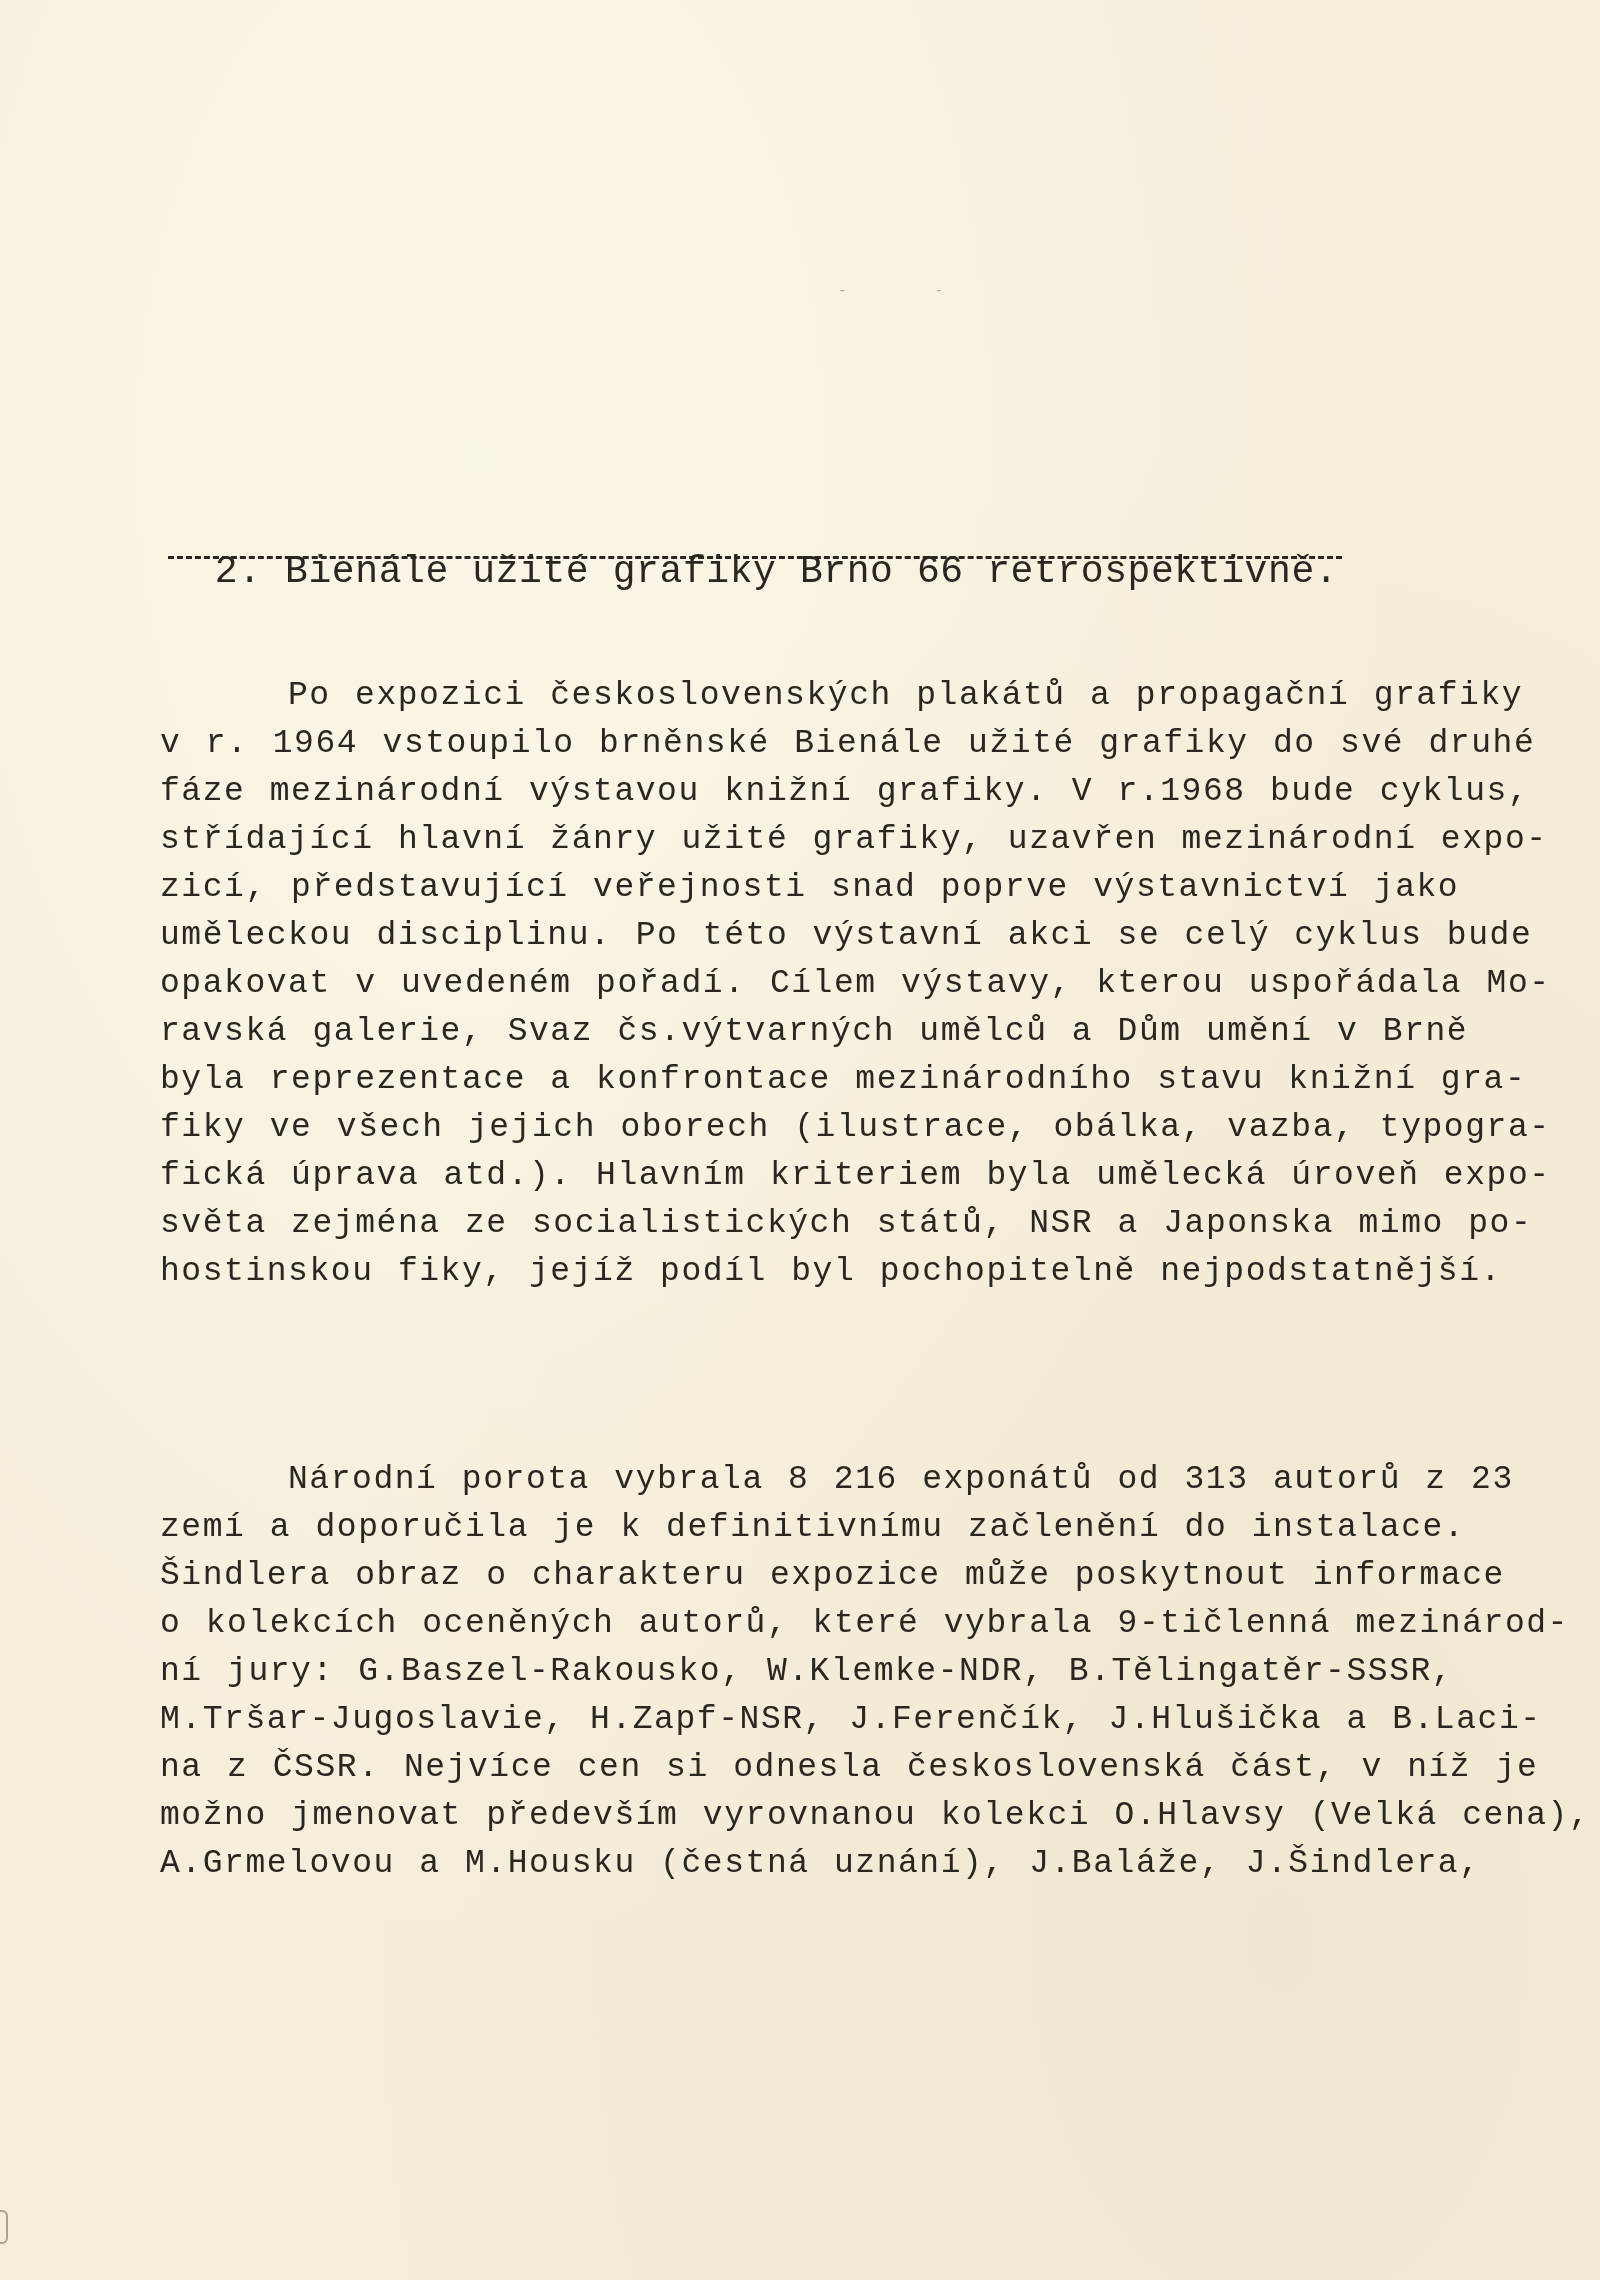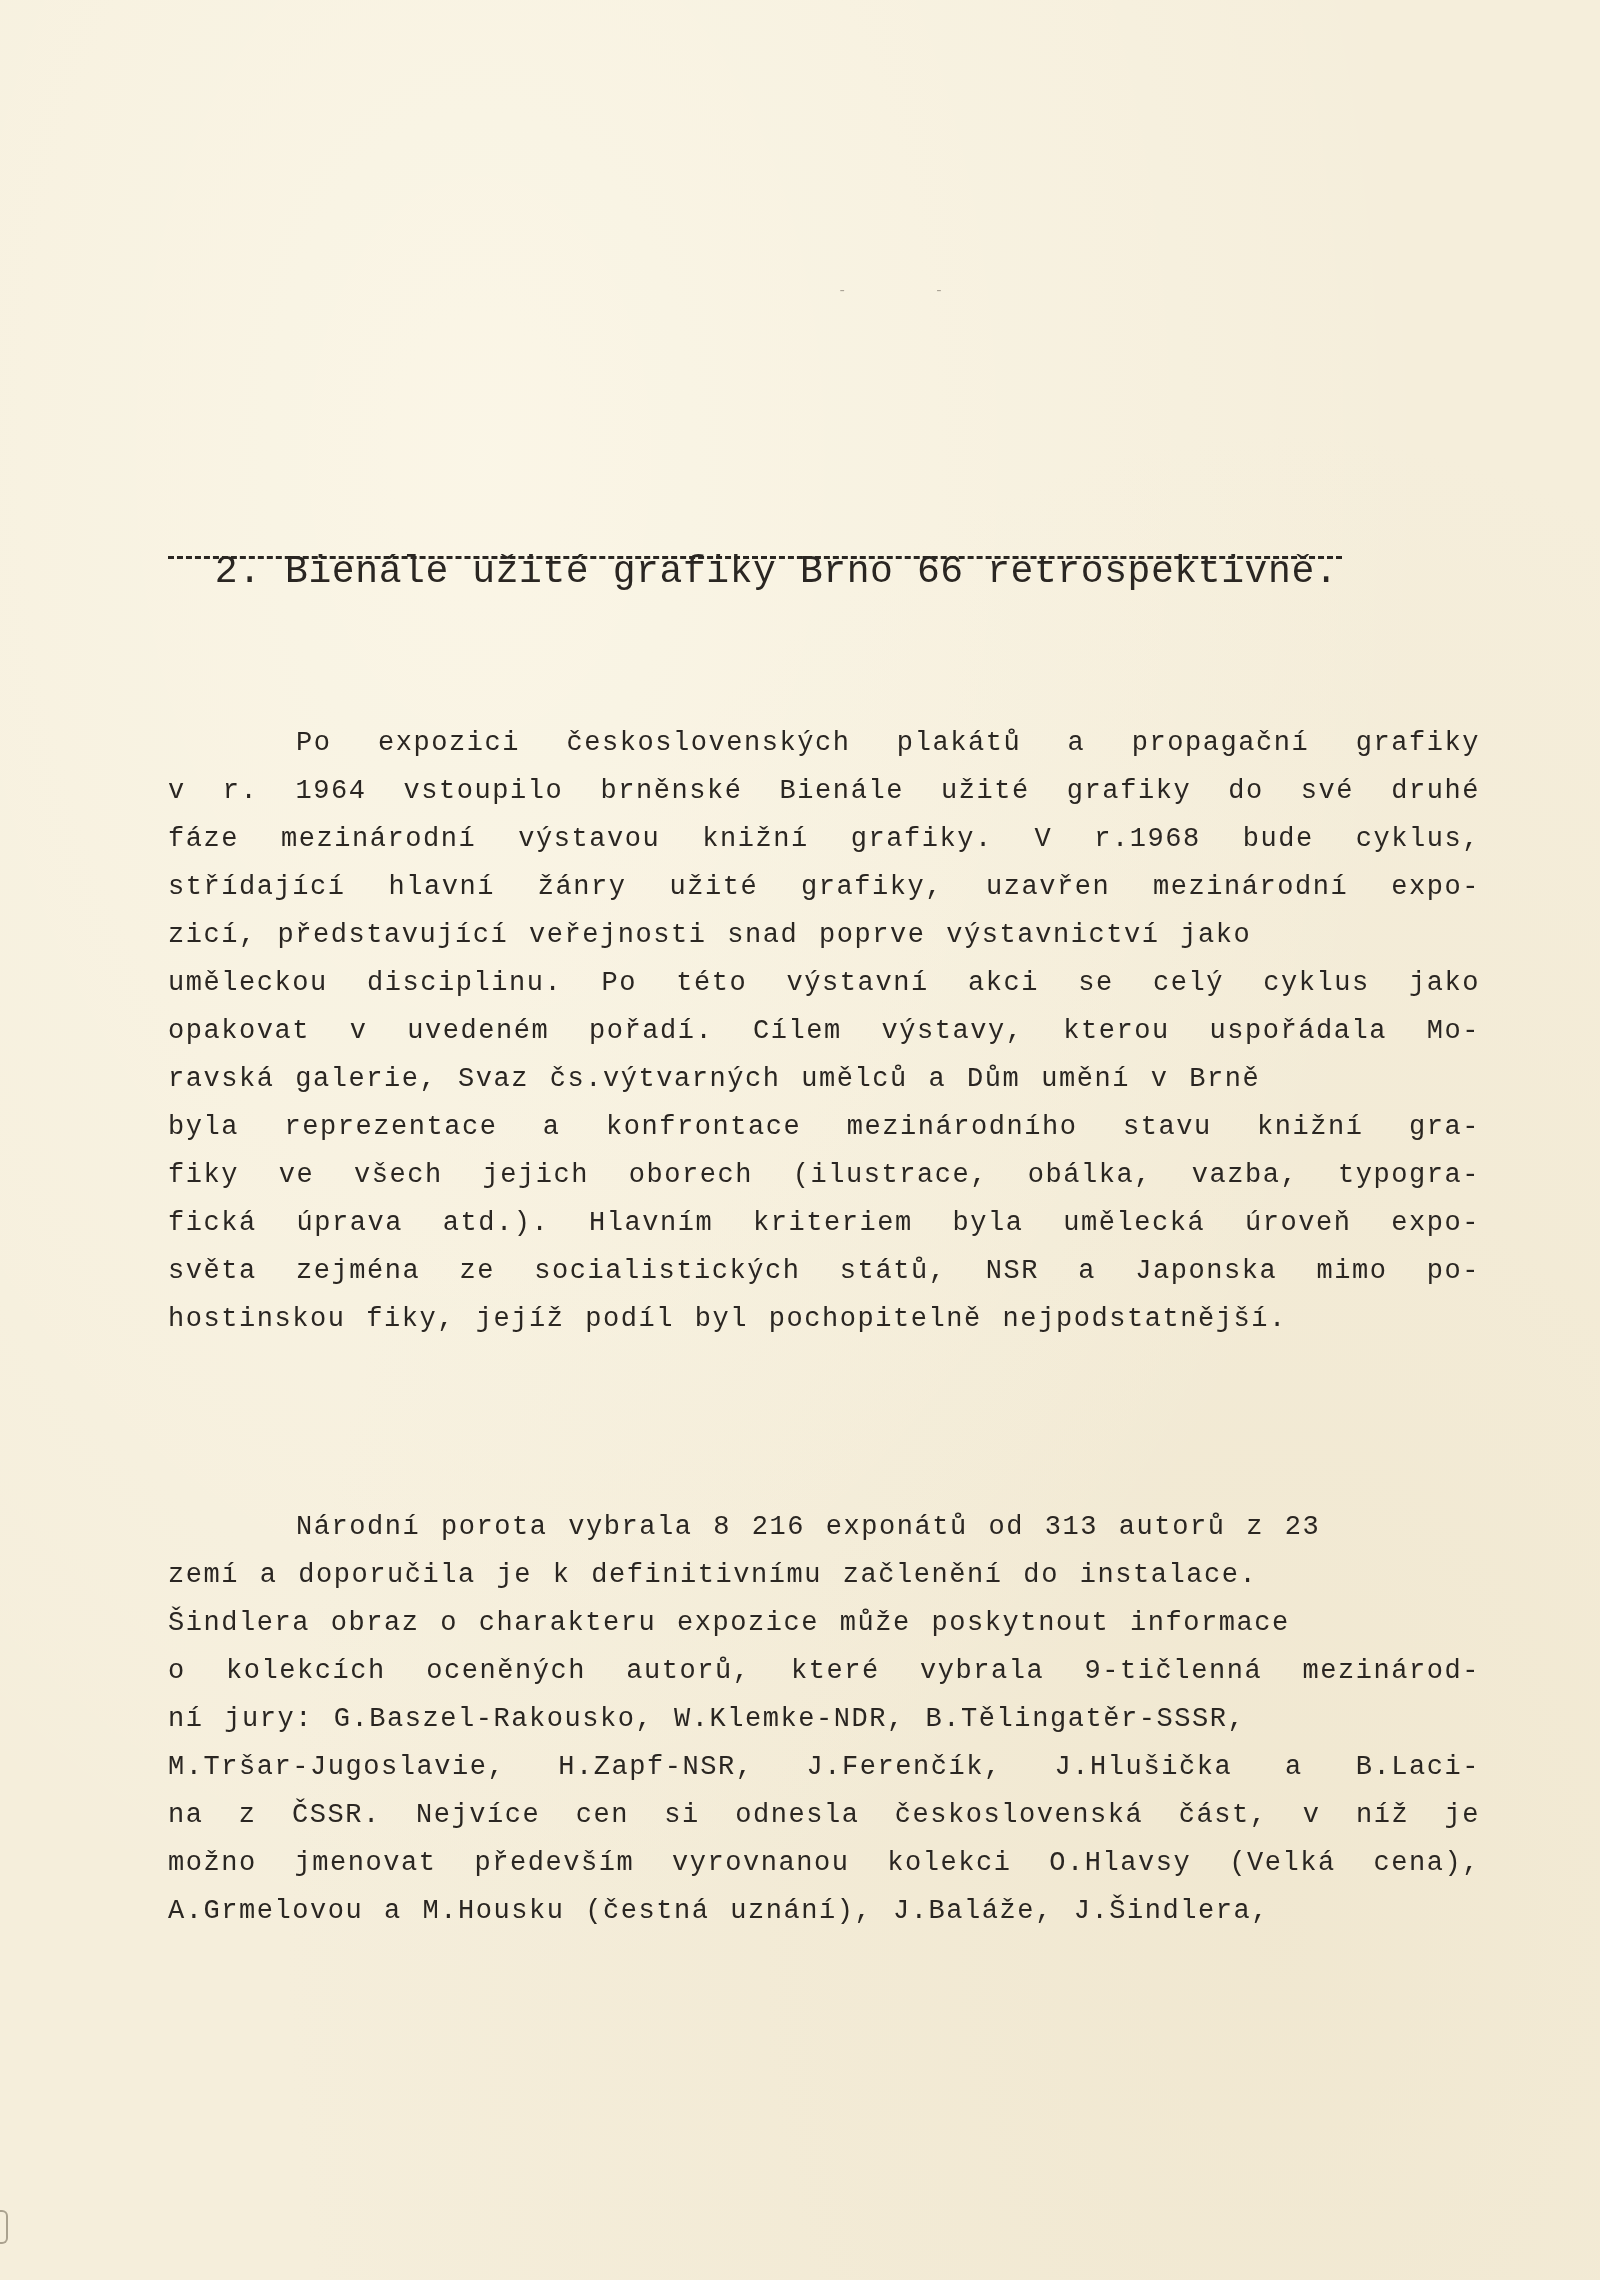--- a/index.html
+++ b/index.html
@@ -44,27 +44,26 @@
     .heading .ul {
       position: absolute;
       left: 0;
       right: -4px;
       top: 44px;
       height: 0;
       border-top: 3px dashed #2a2622;
     }
     .para {
       position: absolute;
-      left: 168px;
+      left: 160px;
       width: 1312px;
-      font-size: 27px;
+      font-size: 33px;
       line-height: 48px;
       letter-spacing: 1.55px;
       word-spacing: 3px;
-      margin-top: 47px;
     }
     .para .line {
       display: block;
       white-space: pre;
       text-align: justify;
       text-align-last: justify;
       height: 48px;
     }
     .para .line.last {
       text-align-last: left;
@@ -97,21 +96,21 @@
   <span>2. Bienále užité grafiky Brno 66 retrospektivně.</span>
   <span class="ul"></span>
 </div>
 
 <div class="para" id="p1">
   <span class="line indent">Po expozici československých plakátů a propagační grafiky</span>
   <span class="line">v r. 1964 vstoupilo brněnské Bienále užité grafiky do své druhé</span>
   <span class="line">fáze mezinárodní výstavou knižní grafiky. V r.1968 bude cyklus,</span>
   <span class="line">střídající hlavní žánry užité grafiky, uzavřen mezinárodní expo-</span>
   <span class="line last">zicí, představující veřejnosti snad poprve výstavnictví jako</span>
-  <span class="line">uměleckou disciplinu. Po této výstavní akci se celý cyklus jako</span>
+  <span class="line">uměleckou disciplinu. Po této výstavní akci se celý cyklus bude</span>
   <span class="line">opakovat v uvedeném pořadí. Cílem výstavy, kterou uspořádala Mo-</span>
   <span class="line last">ravská galerie, Svaz čs.výtvarných umělců a Dům umění v Brně</span>
   <span class="line">byla reprezentace a konfrontace mezinárodního stavu knižní gra-</span>
   <span class="line">fiky ve všech jejich oborech (ilustrace, obálka, vazba, typogra-</span>
   <span class="line">fická úprava atd.). Hlavním kriteriem byla umělecká úroveň expo-</span>
   <span class="line">světa zejména ze socialistických států, NSR a Japonska mimo po-</span>
   <span class="line last">hostinskou fiky, jejíž podíl byl pochopitelně nejpodstatnější.</span>
 </div>
 
 <div class="para" id="p2">

